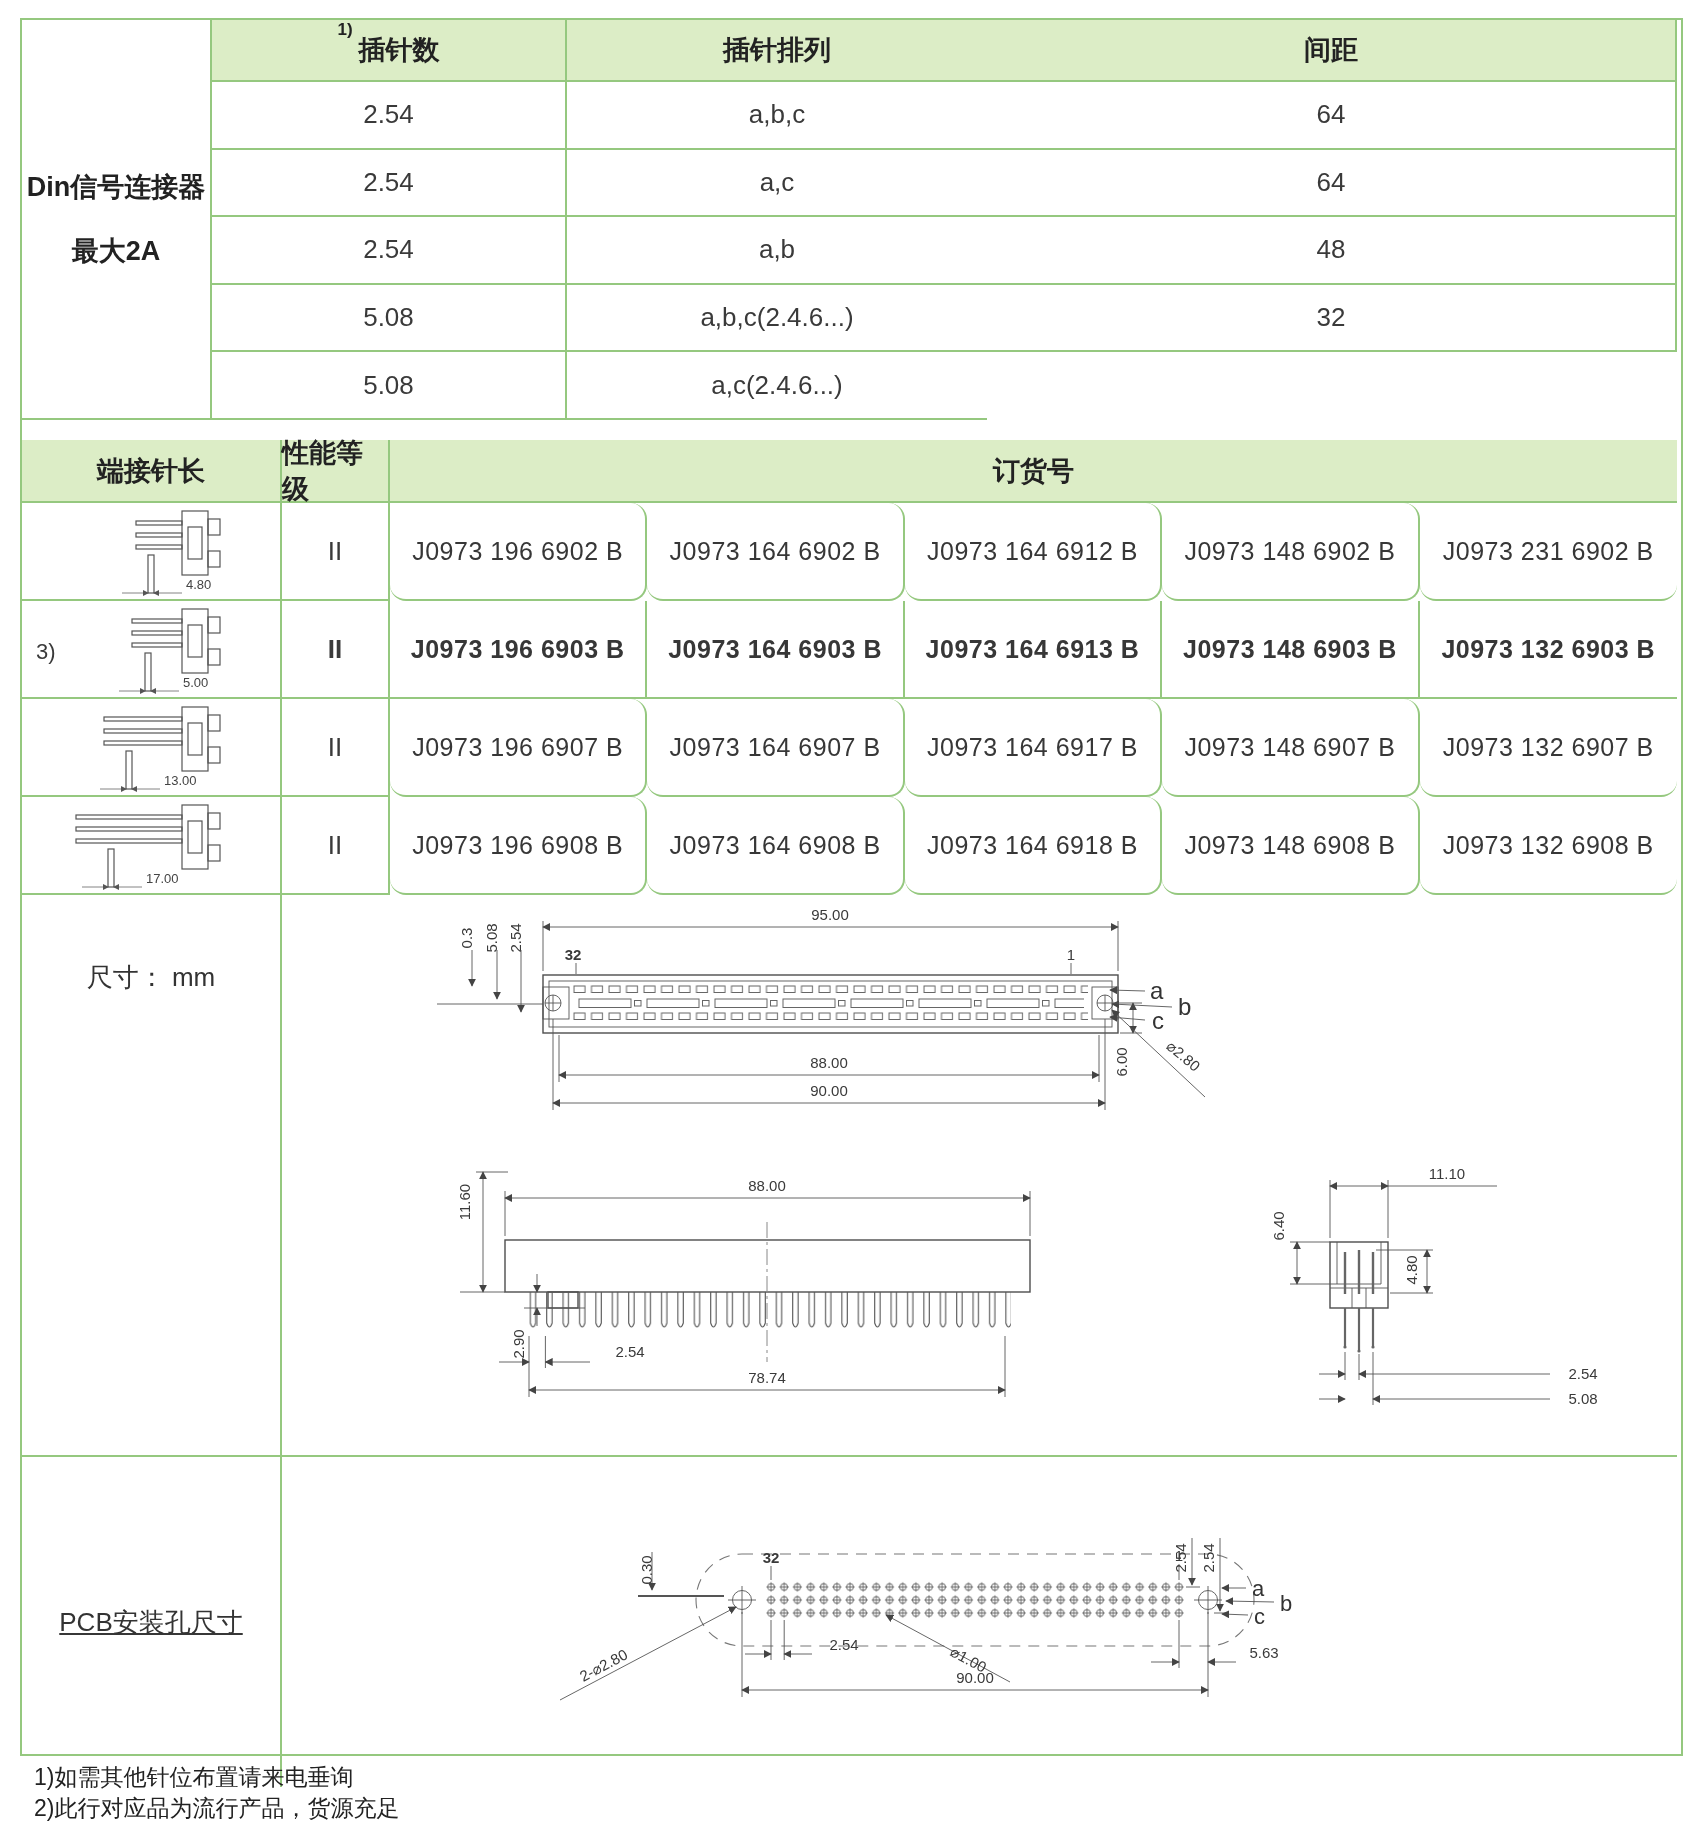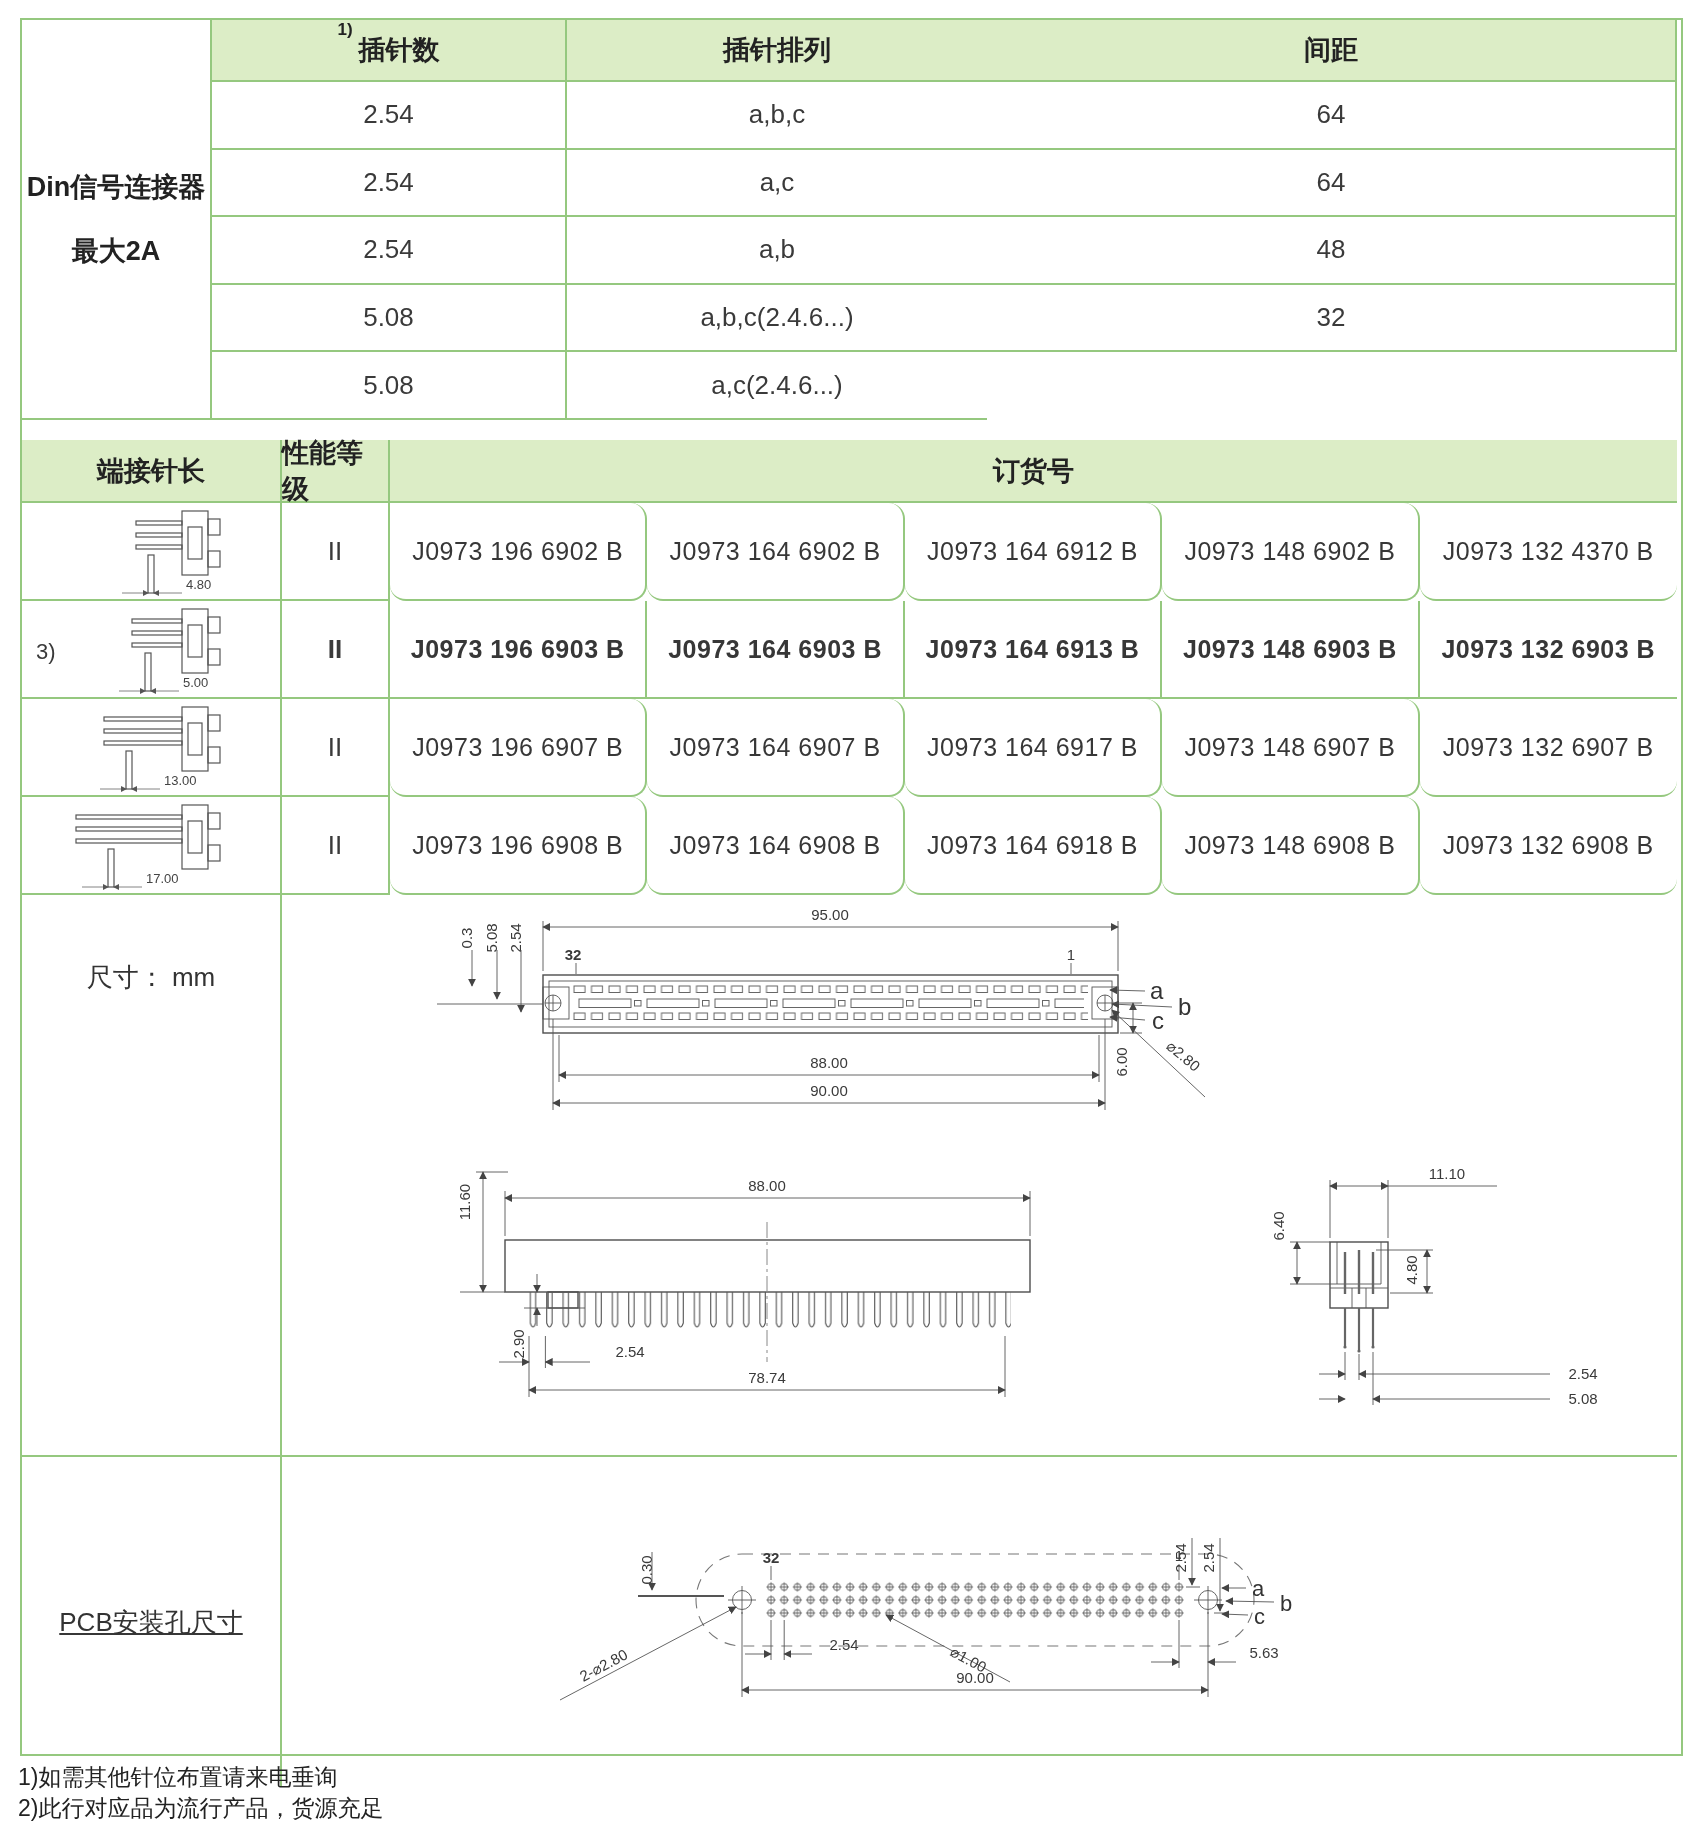--- a/index.html
+++ b/index.html
@@ -18,21 +18,21 @@
   .h{background:#dcedc6;font-weight:bold;font-size:27px;color:#222;}
   .v{font-size:26px;color:#3a3a3a;}
   .pn{font-size:25px;letter-spacing:.5px;border-radius:16px;}
   .pnb{font-weight:bold;font-size:25px;letter-spacing:.5px;}
   .side{flex-direction:column;font-weight:bold;font-size:27px;line-height:40px;color:#222;gap:24px;}
   .sup{font-size:17px;font-weight:bold;margin-right:6px;align-self:flex-start;padding-top:0px;}
   .iconcell{position:relative;}
   .note3{position:absolute;left:14px;top:38px;font-size:22px;color:#3a3a3a;}
   .lblcell{align-items:flex-start;padding-top:112px;font-size:26px;color:#333;text-align:center;}
   .lblcell2{font-size:26px;color:#333;}
-  .foot{position:absolute;left:18px;top:1762px;font-size:23px;color:#222;line-height:31px;}
+  .foot{position:absolute;left:34px;top:1762px;font-size:23px;color:#222;line-height:31px;}
   svg{display:block;}
   .dsvg{position:absolute;}
   .dim{font-size:15px;fill:#3a3a3a;}
   .big{font-size:24px;fill:#333;}
   .ol{fill:none;stroke:#4d4d4d;stroke-width:1.4;}
   .tl{fill:none;stroke:#555;stroke-width:0.9;}
   .ic{fill:none;stroke:#555;stroke-width:1.2;}
   .icd{fill:none;stroke:#666;stroke-width:0.8;}
   .ict{font-size:13px;fill:#444;}
 </style>
@@ -93,21 +93,21 @@
                 <path d="M0,0L10,5L0,10z" fill="#555"></path>
               </marker>
             </defs>
       </svg>
     </div>
     <div class="c v">II</div>
     <div class="c pn">J0973 196 6902 B</div>
     <div class="c pn">J0973 164 6902 B</div>
     <div class="c pn">J0973 164 6912 B</div>
     <div class="c pn">J0973 148 6902 B</div>
-    <div class="c pn nr">J0973 132 4370 B</div>
+    <div class="c pn nr">J0973 231 6902 B</div>
 
     <div class="c iconcell">
       <span class="note3">3)</span>
       <svg width="175" height="96" viewBox="0 0 175 96">
         <rect class="ic" x="68" y="18" width="50" height="4"></rect>
             <rect class="ic" x="68" y="30" width="50" height="4"></rect>
             <rect class="ic" x="68" y="42" width="50" height="4"></rect>
         <rect class="ic" x="118" y="8" width="26" height="64"></rect>
             <rect class="ic" x="144" y="16" width="12" height="16"></rect>
             <rect class="ic" x="144" y="48" width="12" height="16"></rect>

